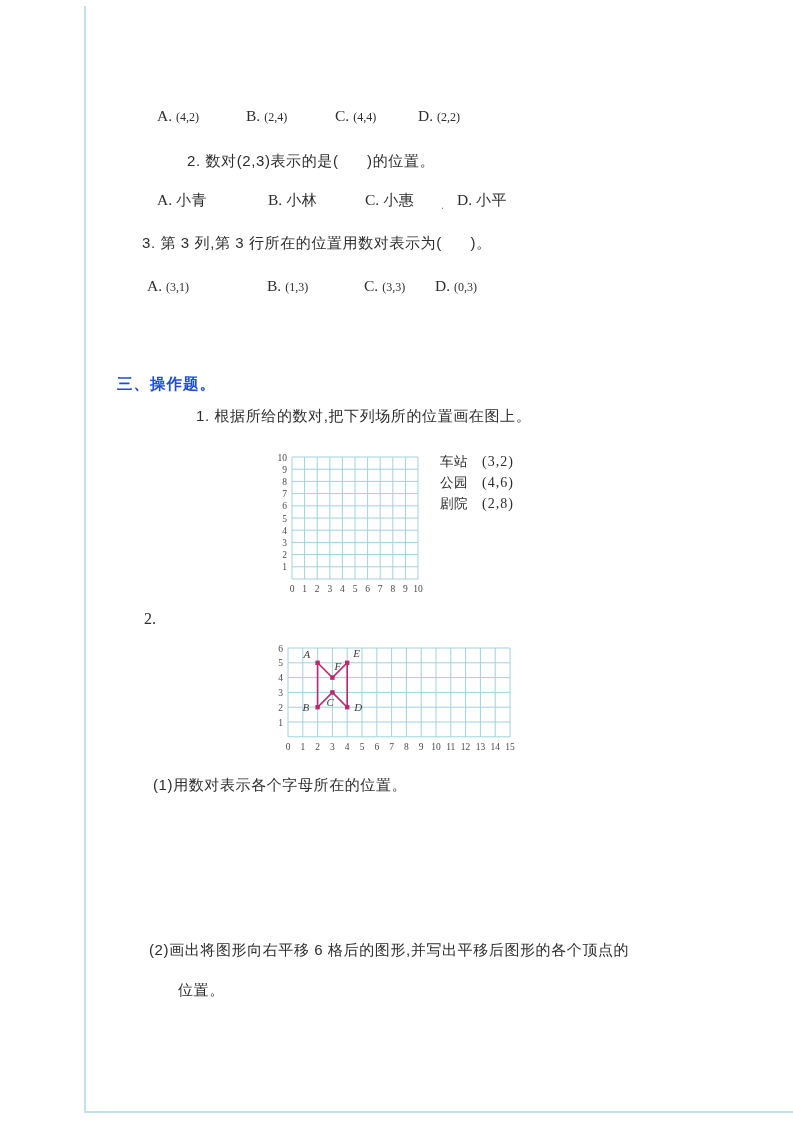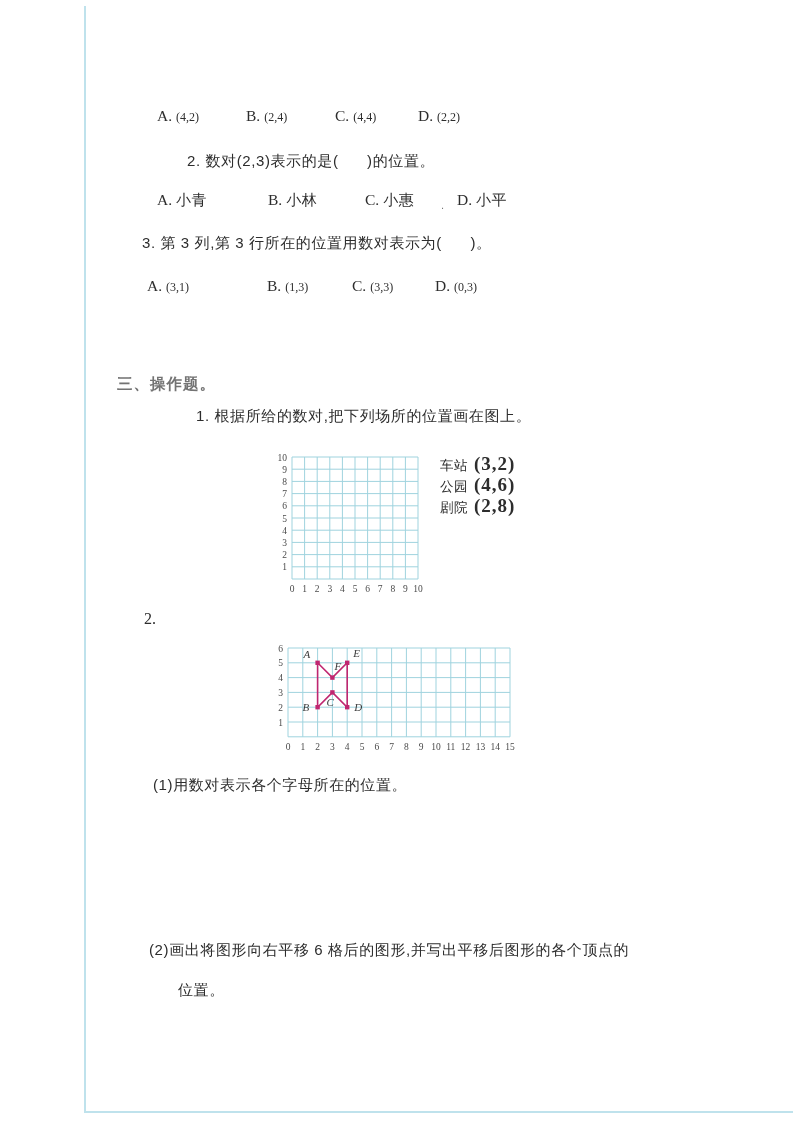--- a/index.html
+++ b/index.html
@@ -9,21 +9,21 @@
   }
   .abs{position:absolute;}
   .pre{white-space:pre;}
   .stem{font-size:15px;letter-spacing:.6px;}
   .serif{font-family:"Liberation Serif","DejaVu Serif",serif;font-size:16px;}
   .opt .lbl{font-family:"Liberation Serif","DejaVu Serif",serif;font-size:15.5px;margin-right:4px;}
   .opt .val{font-size:15px;letter-spacing:.5px;}
   .opt .val.num{font-family:"Liberation Serif","DejaVu Serif",serif;font-size:12px;letter-spacing:0;}
   .section-title{font-size:15.5px;letter-spacing:1px;font-weight:bold;}
   .place-row{height:21px;font-size:13.5px;letter-spacing:.5px;}
-  .place-row .coord{font-family:"Liberation Serif","DejaVu Serif",serif;font-size:19px;margin-left:6px;letter-spacing:1px;font-weight:bold;}
+  .place-row .coord{font-family:"Liberation Serif","DejaVu Serif",serif;font-size:14px;margin-left:14px;letter-spacing:1px;}
   .axis{font-family:"Liberation Serif","DejaVu Serif",serif;font-size:9.5px;fill:#4a4a4a;}
   .vlabel{font-family:"Liberation Serif","DejaVu Serif",serif;font-style:italic;font-size:11px;fill:#3a3a3a;}
   .stray{font-size:11px;color:#777;}
   .edge-v{width:2px;background:#bfe2ec;}
   .edge-h{height:2px;background:#bfe2ec;}
 </style>
 </head>
 <body>
 
 <div class="abs edge-v" style="left:84px;top:6px;height:1107px;"></div>
@@ -42,25 +42,25 @@
   <span class="abs opt" style="left:268px;top:191px;"><span class="lbl">B.</span><span class="val">小林</span></span>
   <span class="abs opt" style="left:365px;top:191px;"><span class="lbl">C.</span><span class="val">小惠</span></span>
   <span class="abs stray" style="left:441px;top:199px;">.</span>
   <span class="abs opt" style="left:457px;top:191px;"><span class="lbl">D.</span><span class="val">小平</span></span>
 </div>
 
 <div class="abs stem pre" style="left:142px;top:234px;">3. 第 3 列,第 3 行所在的位置用数对表示为(      )。</div>
 <div>
   <span class="abs opt" style="left:147px;top:277px;"><span class="lbl">A.</span><span class="val num">(3,1)</span></span>
   <span class="abs opt" style="left:267px;top:277px;"><span class="lbl">B.</span><span class="val num">(1,3)</span></span>
-  <span class="abs opt" style="left:352px;top:277px;text-align:right;"><span class="lbl">C.</span><span class="val num">(3,3)</span></span>
+  <span class="abs opt" style="left:364px;top:277px;text-align:right;"><span class="lbl">C.</span><span class="val num">(3,3)</span></span>
   <span class="abs opt" style="left:435px;top:277px;"><span class="lbl">D.</span><span class="val num">(0,3)</span></span>
 </div>
 
-<div class="abs section-title" style="left:117px;top:374px;color:#737373;">三、操作题。</div>
+<div class="abs section-title" style="left:117px;top:374px;color:#1d4ed8;">三、操作题。</div>
 <div class="abs stem" style="left:160px;top:407px;margin-left:36px;">1. 根据所给的数对,把下列场所的位置画在图上。</div>
 
 <svg id="grid1" class="abs" style="left:262px;top:446px;" width="190" height="160">
     <line x1="30" y1="11" x2="30" y2="133" stroke="#9fd3de" stroke-width="1"></line>
     <line x1="42.6" y1="11" x2="42.6" y2="133" stroke="#9fd3de" stroke-width="1"></line>
     <line x1="55.2" y1="11" x2="55.2" y2="133" stroke="#9fd3de" stroke-width="1"></line>
     <line x1="67.8" y1="11" x2="67.8" y2="133" stroke="#9fd3de" stroke-width="1"></line>
     <line x1="80.4" y1="11" x2="80.4" y2="133" stroke="#9fd3de" stroke-width="1"></line>
     <line x1="93" y1="11" x2="93" y2="133" stroke="#9fd3de" stroke-width="1"></line>
     <line x1="105.6" y1="11" x2="105.6" y2="133" stroke="#9fd3de" stroke-width="1"></line>

